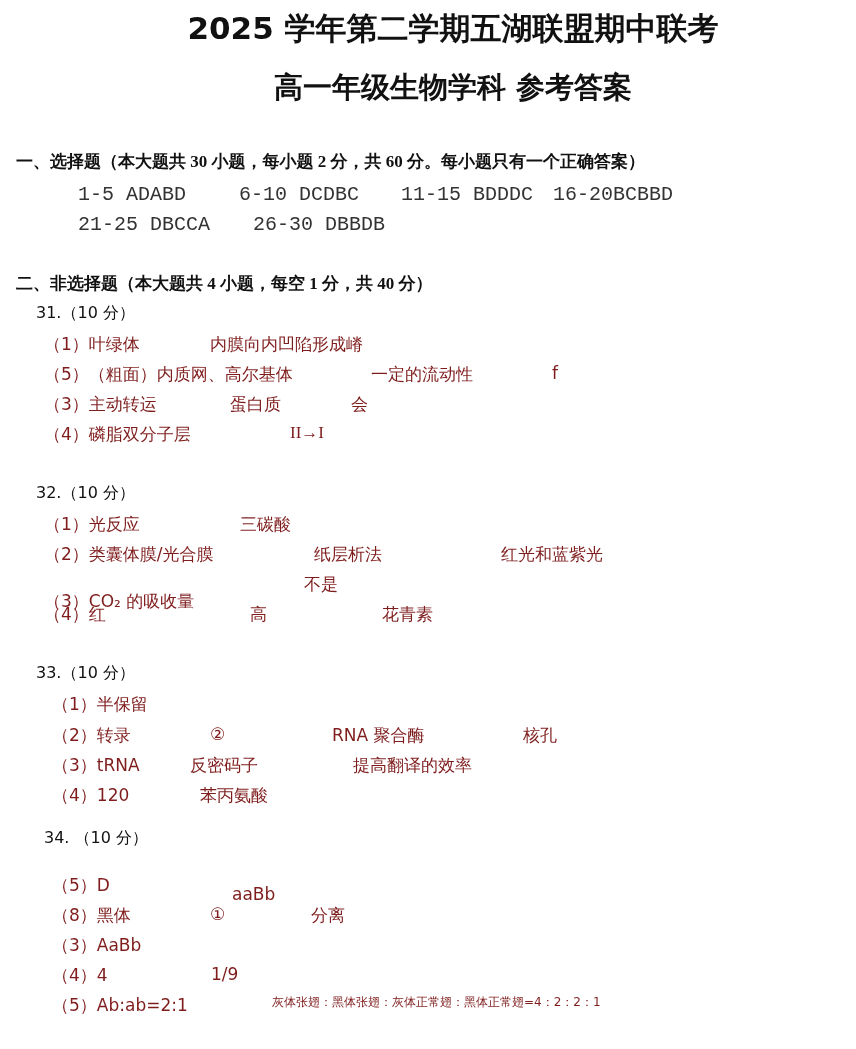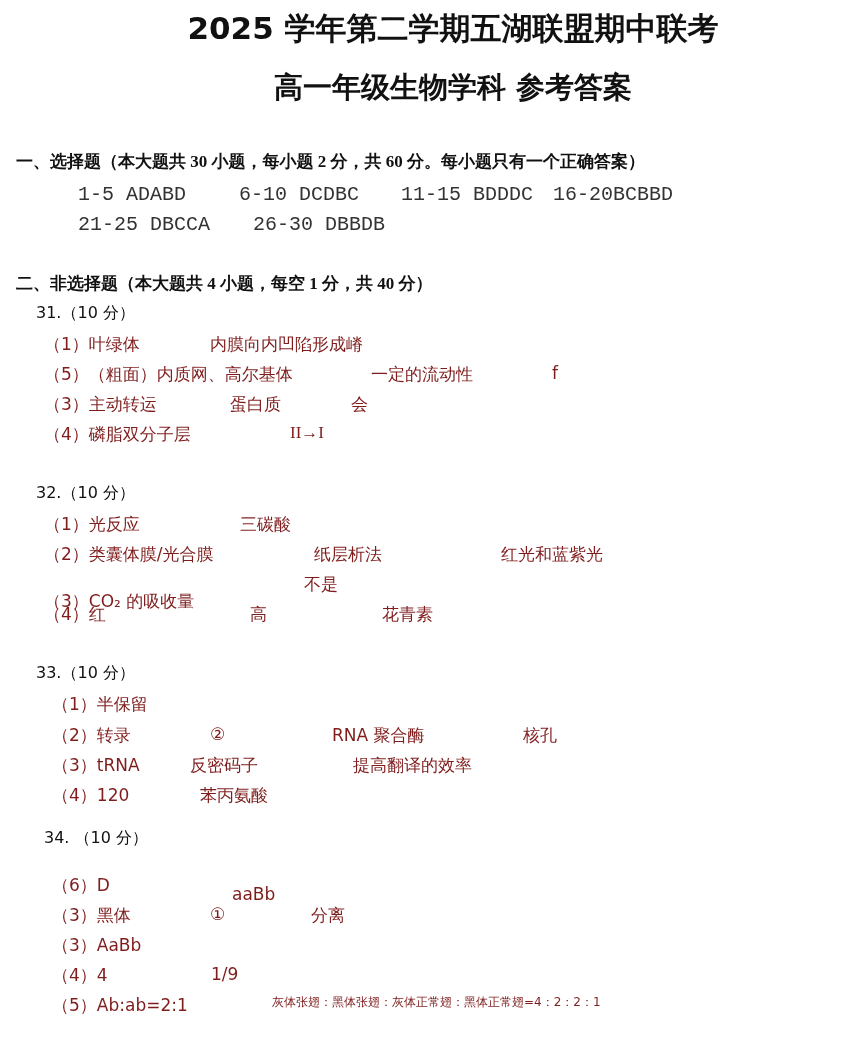--- a/index.html
+++ b/index.html
@@ -67,22 +67,22 @@
   <div class="abs line" style="left:523px; top:724px;">核孔</div>
   <div class="abs line" style="left:52px; top:754px;">（3）tRNA</div>
   <div class="abs line" style="left:190px; top:754px;">反密码子</div>
   <div class="abs line" style="left:353px; top:754px;">提高翻译的效率</div>
   <div class="abs line" style="left:52px; top:784px;">（4）120</div>
   <div class="abs line" style="left:200px; top:784px;">苯丙氨酸</div>
 </div>
 
 <div>
   <div class="abs qh" style="left:44px; top:796px;margin-top:32px;">34. （10 分）</div>
-  <div class="abs line" style="left:52px; top:874px;">（6）D</div>
-  <div class="abs line" style="left:52px; top:904px;">（3）黑体</div>
+  <div class="abs line" style="left:52px; top:874px;">（5）D</div>
+  <div class="abs line" style="left:52px; top:904px;">（8）黑体</div>
   <div class="abs line" style="left:210px; top:904px;">①</div>
   <div class="abs line" style="left:311px; top:904px;">分离</div>
   <div class="abs line" style="left:52px; top:934px;">（3）AaBb</div>
   <div class="abs line" style="left:211px; top:884px;margin-left:21px;">aaBb</div>
   <div class="abs line" style="left:52px; top:964px;">（4）4</div>
   <div class="abs line" style="left:211px; top:964px;">1/9</div>
   <div class="abs line" style="left:52px; top:994px;">（5）Ab:ab=2:1</div>
   <div class="abs line" style="left:272px; top:994px; font-size:12px;">灰体张翅：黑体张翅：灰体正常翅：黑体正常翅=4：2：2：1</div>
 </div>
 

